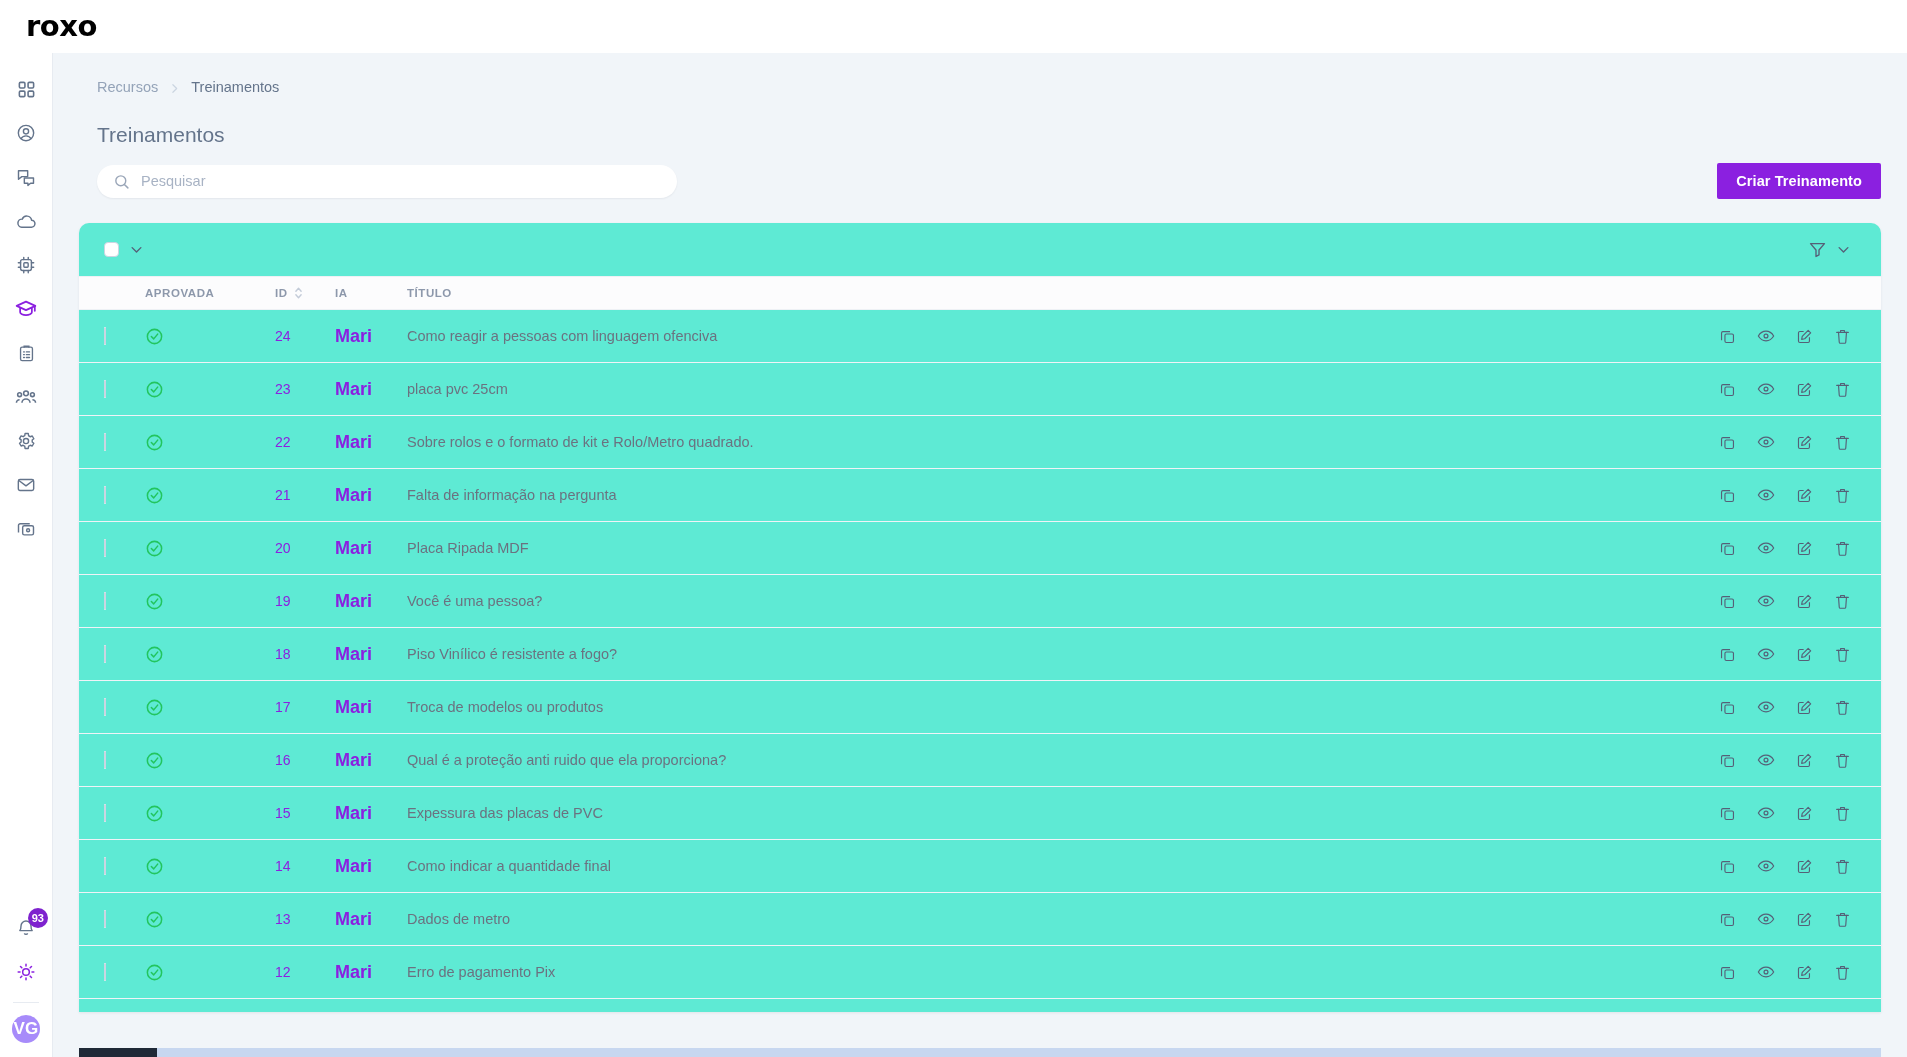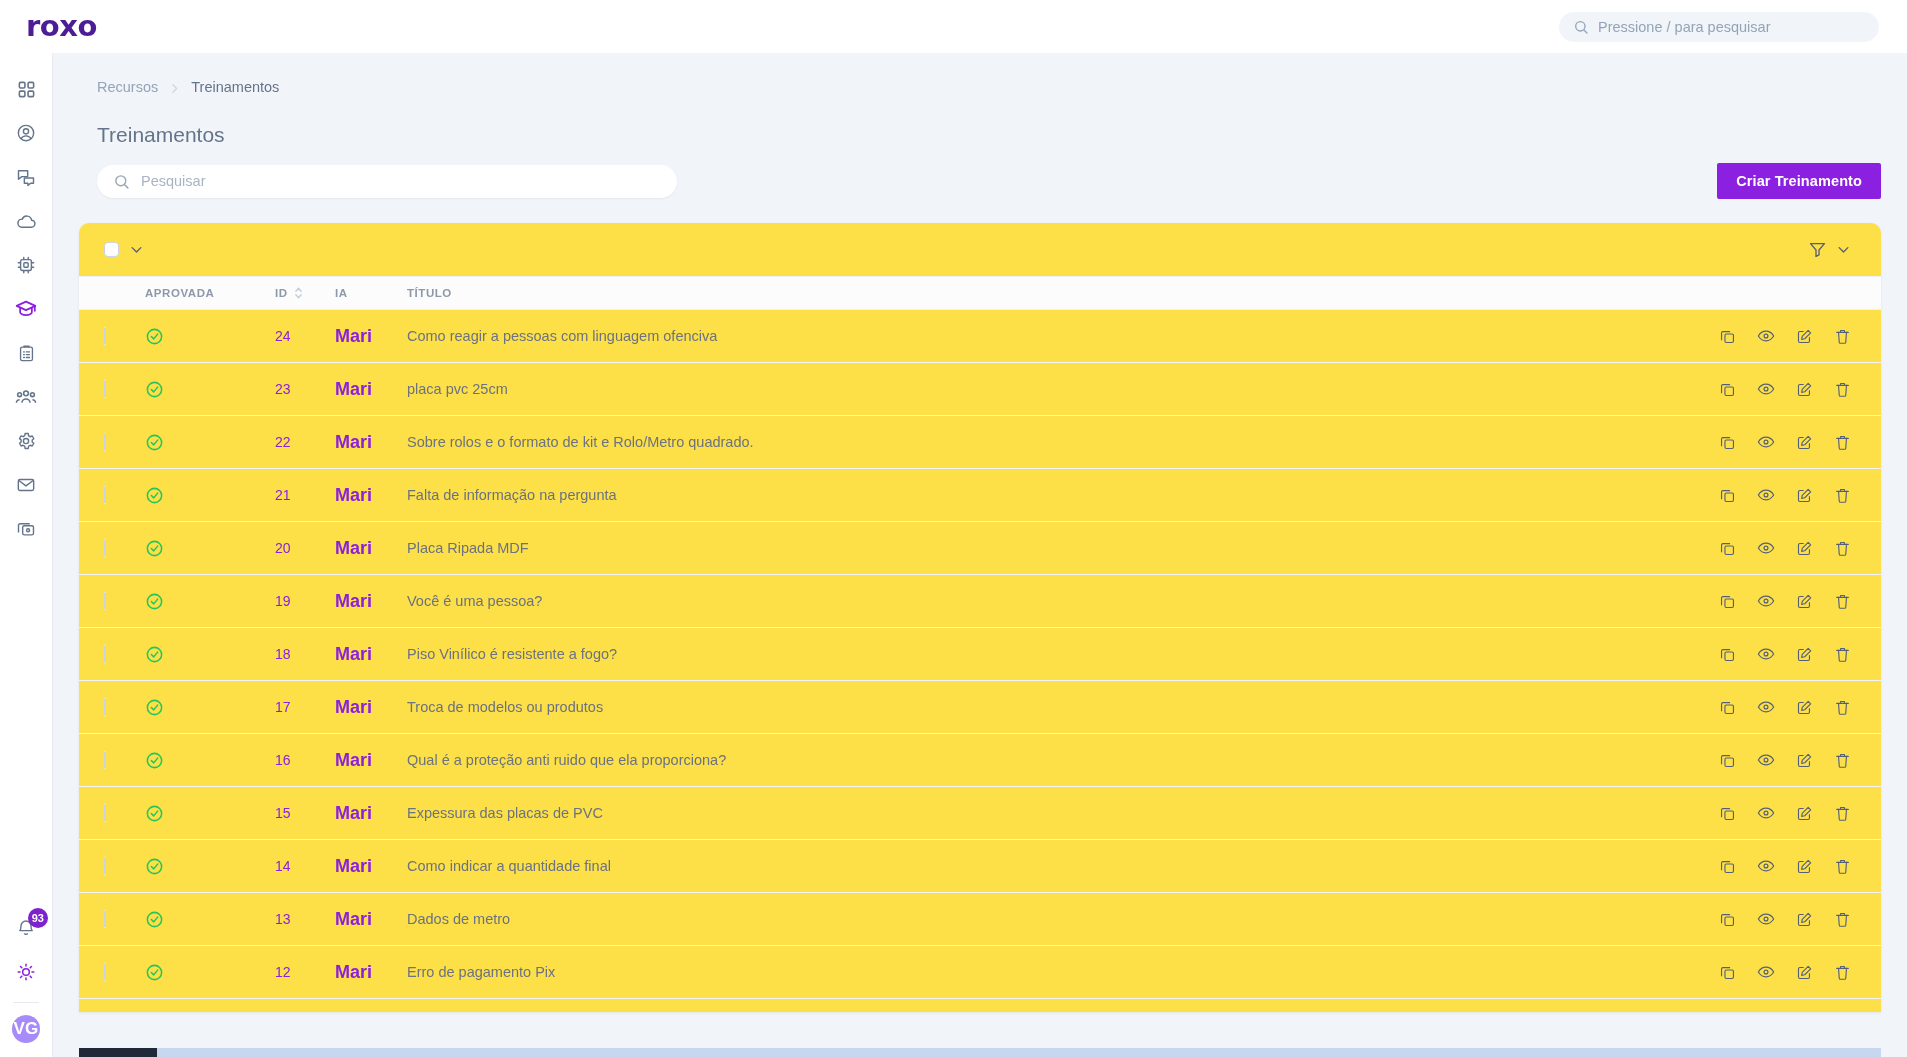--- a/index.html
+++ b/index.html
@@ -13,21 +13,21 @@
   }
   .app{display:flex;flex-direction:column;width:1907px;height:1057px;}
 
   
   .topbar{
     height:53px;flex:0 0 53px;background:#ffffff;
     display:flex;align-items:center;justify-content:space-between;
     padding:0 28px 0 26px;position:relative;z-index:5;
   }
   .logo{
-    font-size:29px;font-weight:bold;color:#4c1d95;letter-spacing:-0.5px;
+    font-size:29px;font-weight:bold;color:#000000;letter-spacing:-0.5px;
     font-family:"DejaVu Sans","Liberation Sans",sans-serif;line-height:1;
   }
   .topsearch{
     width:320px;height:30px;background:#f1f5f9;border-radius:16px;
     display:flex;align-items:center;gap:9px;padding:0 14px;
   }
   .topsearch input{
     border:0;outline:0;background:transparent;flex:1;
     font-family:inherit;font-size:14.5px;color:#64748b;
   }
@@ -82,21 +82,21 @@
   .searchbox input{border:0;outline:0;background:transparent;flex:1;font-family:inherit;font-size:14.5px;color:#64748b;}
   .searchbox input::placeholder{color:#a8b3c4;}
   .btn-primary{
     background:#8b20e0;color:#fff;border:0;border-radius:2px;
     height:36px;padding:0 19px;font-family:inherit;font-size:14.5px;font-weight:bold;
     cursor:pointer;letter-spacing:.1px;
   }
 
   
   .card{
-    margin:24px 0 0 0;background:#fde047;border-radius:10px 10px 0 0;
+    margin:24px 0 0 0;background:#5eead4;border-radius:10px 10px 0 0;
     box-shadow:0 1px 3px rgba(15,23,42,.07);
     height:calc(100% - 215px);display:flex;flex-direction:column;overflow:hidden;
   }
   .card-head{
     height:53px;flex:0 0 53px;display:flex;align-items:center;justify-content:space-between;
     padding:0 30px 0 25px;
   }
   .chk{
     width:15px;height:15px;border:1.6px solid #cbd5e1;border-radius:4px;
     background:#fff;cursor:pointer;flex:0 0 15px;
@@ -141,29 +141,20 @@
   }
   svg{display:block;}
 </style>
 </head>
 <body>
 
 <div class="app">
 
   <div class="topbar">
     <div class="logo">roxo</div>
-    <div class="topsearch">
-      <span>
-        <svg width="16" height="16" viewBox="0 0 24 24" fill="none" stroke="#94a3b8" stroke-width="2" stroke-linecap="round">
-            <circle cx="11" cy="11" r="7"></circle>
-            <line x1="16.5" y1="16.5" x2="21" y2="21"></line>
-          </svg>
-      </span>
-      <input type="text" placeholder="Pressione / para pesquisar" style="">
-    </div>
   </div>
 
   <div class="shell">
 
     <div class="sidebar">
       <div class="nav-top">
 
         <div class="nav-item">
           <span>
           <svg width="19" height="19" viewBox="0 0 24 24" fill="none" stroke="currentColor" stroke-width="2">

